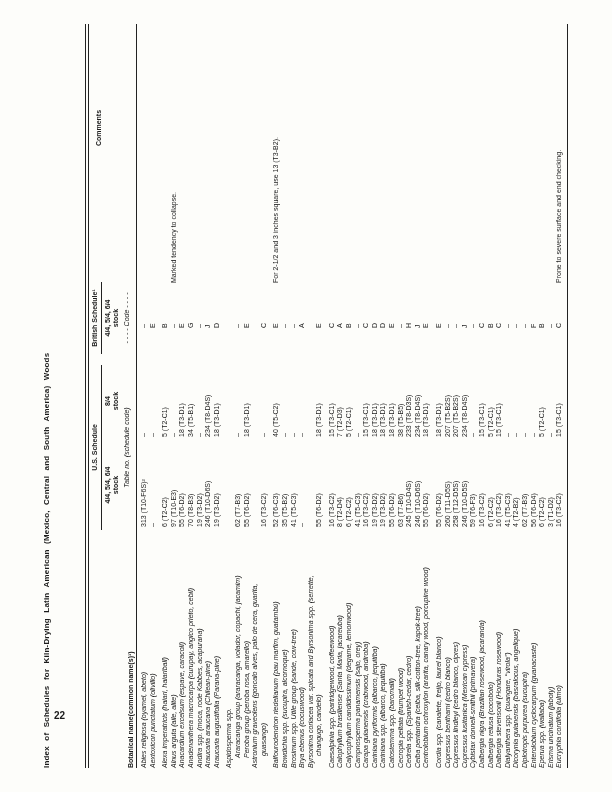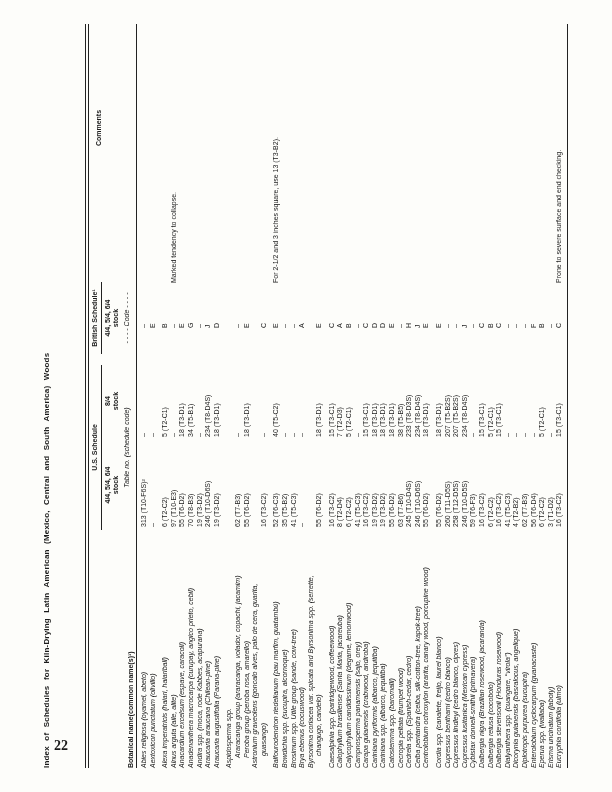--- a/index.html
+++ b/index.html
@@ -21,21 +21,21 @@
   .row{display:flex;align-items:flex-end;line-height:8.6px;min-height:8.6px;}
   .row.gap{margin-top:4px;}
   .c-name{width:241px;box-sizing:border-box;padding-right:26px;font-style:italic;
           padding-left:12px;text-indent:-12px;}
   .c-name.ind{padding-left:22px;}
   .c-a{width:90px;}
   .c-b{width:109px;}
   .c-c{width:45px;}
   .c-m{flex:1;}
   .bot-rule{border-top:1px solid #222;margin-top:3px;}
-  .pgnum{position:absolute;left:54px;top:738px;font-size:14px;font-weight:bold;font-family:Liberation Serif, serif;}
+  .pgnum{position:absolute;left:54px;top:710px;font-size:10px;font-weight:bold;}
 </style>
 </head>
 <body>
 
 <div class="page">
   <div class="sheet">
 
     <div class="title">Index of Schedules for Kiln-Drying Latin American (Mexico, Central and South America) Woods</div>
 
     <div class="dbl-rule"></div>

